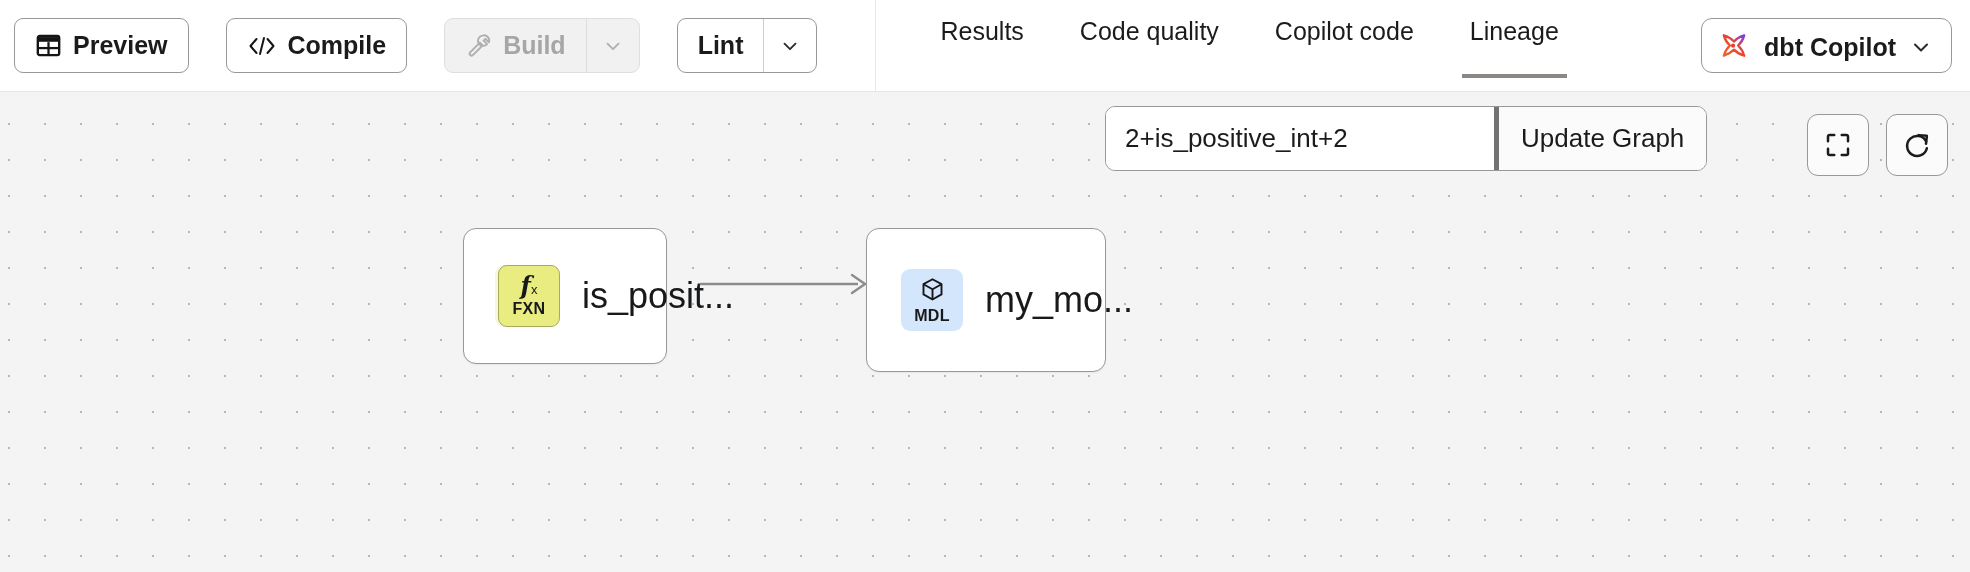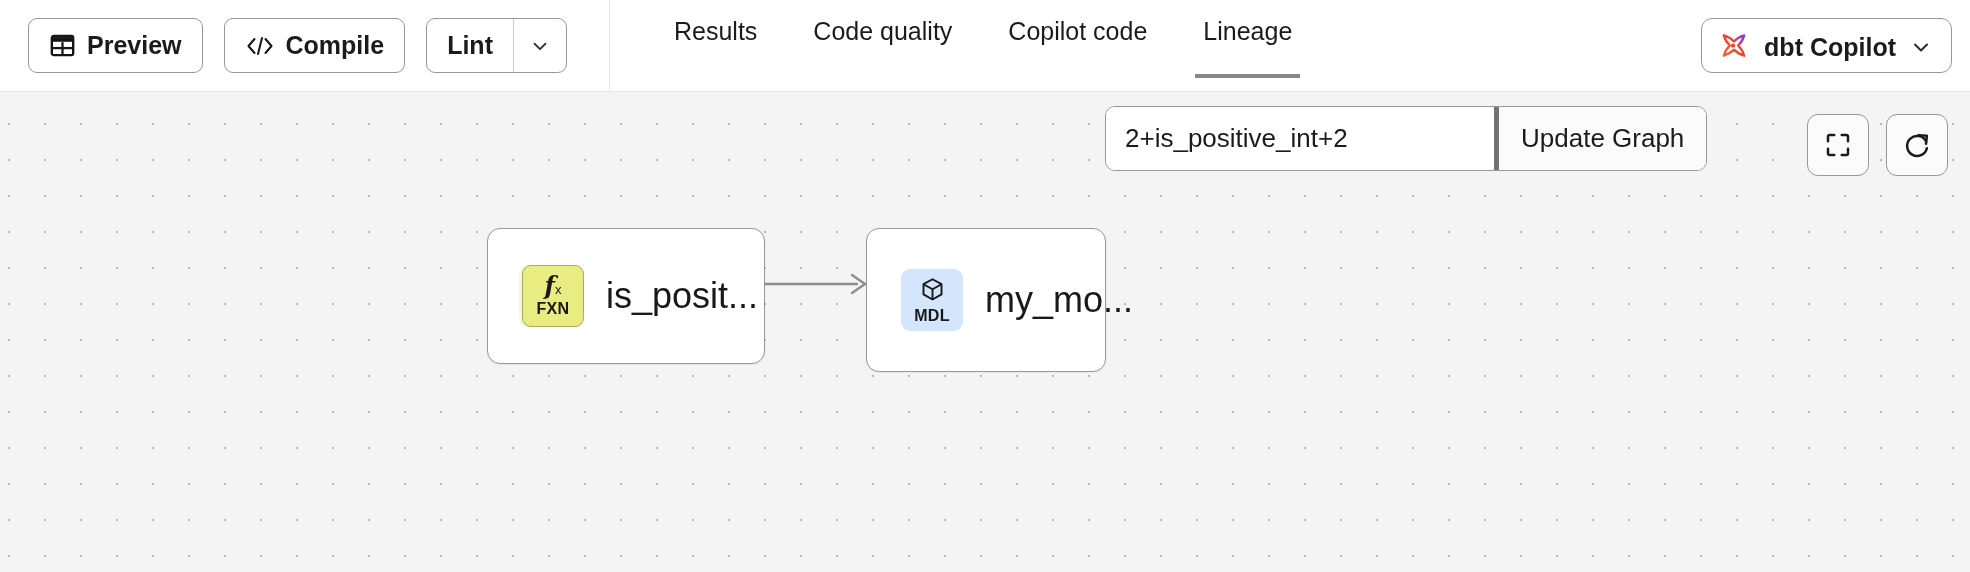--- a/index.html
+++ b/index.html
@@ -13,22 +13,22 @@
 
   
   .toolbar {
     position: absolute; top: 0; left: 0;
     width: 1970px; height: 92px;
     background: #ffffff;
     border-bottom: 1px solid #e6e6e6;
     display: flex; align-items: center;
   }
   .tb-left {
-    display: flex; align-items: center; gap: 21px;
-    padding-left: 28px; height: 92px;
+    display: flex; align-items: center; gap: 37px;
+    padding-left: 14px; height: 92px;
   }
   .tb-divider {
     width: 1px; height: 92px; background: #e8e8e8;
     margin-left: 21px;
   }
 
   .btn {
     display: flex; align-items: center; justify-content: center;
     gap: 11px;
     height: 55px; padding: 0 20px;
@@ -142,21 +142,21 @@
 
   
   .node {
     position: absolute;
     display: flex; align-items: center;
     background: #ffffff;
     border: 1px solid #9b9795;
     border-radius: 13px;
     box-shadow: 0 1px 2px rgba(0,0,0,0.05);
   }
-  #node-fxn { left: 463px; top: 136px; width: 278px; height: 136px; margin-left: 24px; }
+  #node-fxn { left: 463px; top: 136px; width: 204px; height: 136px; }
   #node-mdl { left: 866px; top: 136px; width: 240px; height: 144px; }
 
   .badge {
     display: flex; flex-direction: column; align-items: center; justify-content: center;
     width: 62px; height: 62px;
     border-radius: 9px;
     margin-left: 34px;
     flex: none;
   }
   .badge.fxn {
@@ -211,20 +211,38 @@
         <span class="icon">
           <svg width="30" height="24" viewBox="0 0 30 24">
             <path d="M9.5 5 L3.5 12 L9.5 19" fill="none" stroke="#151515" stroke-width="2" stroke-linecap="round" stroke-linejoin="round"></path>
             <path d="M20.5 5 L26.5 12 L20.5 19" fill="none" stroke="#151515" stroke-width="2" stroke-linecap="round" stroke-linejoin="round"></path>
             <line x1="17" y1="4" x2="13" y2="20" stroke="#151515" stroke-width="2" stroke-linecap="round"></line>
           </svg>
         </span>
         <span>Compile</span>
       </div>
 
+      <div class="btn-split disabled">
+        <div class="main">
+          <span class="icon">
+            <svg width="27" height="27" viewBox="0 0 24 24">
+              <path d="M15.5 3.2a4.6 4.6 0 1 0 4.1 7.6 l-3.1-3.1 1.6-1.6 3.1 3.1 A4.6 4.6 0 0 0 15.5 3.2 Z
+                       M13.2 9.5 L4.6 18.1 a1.7 1.7 0 0 0 2.4 2.4 L15.6 12 Z" fill="none" stroke="#b1aeae" stroke-width="1.7" stroke-linejoin="round"></path>
+            </svg>
+          </span>
+          <span>Build</span>
+        </div>
+        <div class="caret">
+          <span class="icon">
+            <svg width="22" height="22" viewBox="0 0 24 24">
+              <path d="M6 9.5 L12 15.5 L18 9.5" fill="none" stroke="#b1aeae" stroke-width="2" stroke-linecap="round" stroke-linejoin="round"></path>
+            </svg>
+          </span>
+        </div>
+      </div>
 
       <div class="btn-split">
         <div class="main">
           <span>Lint</span>
         </div>
         <div class="caret">
           <span class="icon">
             <svg width="22" height="22" viewBox="0 0 24 24">
               <path d="M6 9.5 L12 15.5 L18 9.5" fill="none" stroke="#2a2a2a" stroke-width="2" stroke-linecap="round" stroke-linejoin="round"></path>
             </svg>

